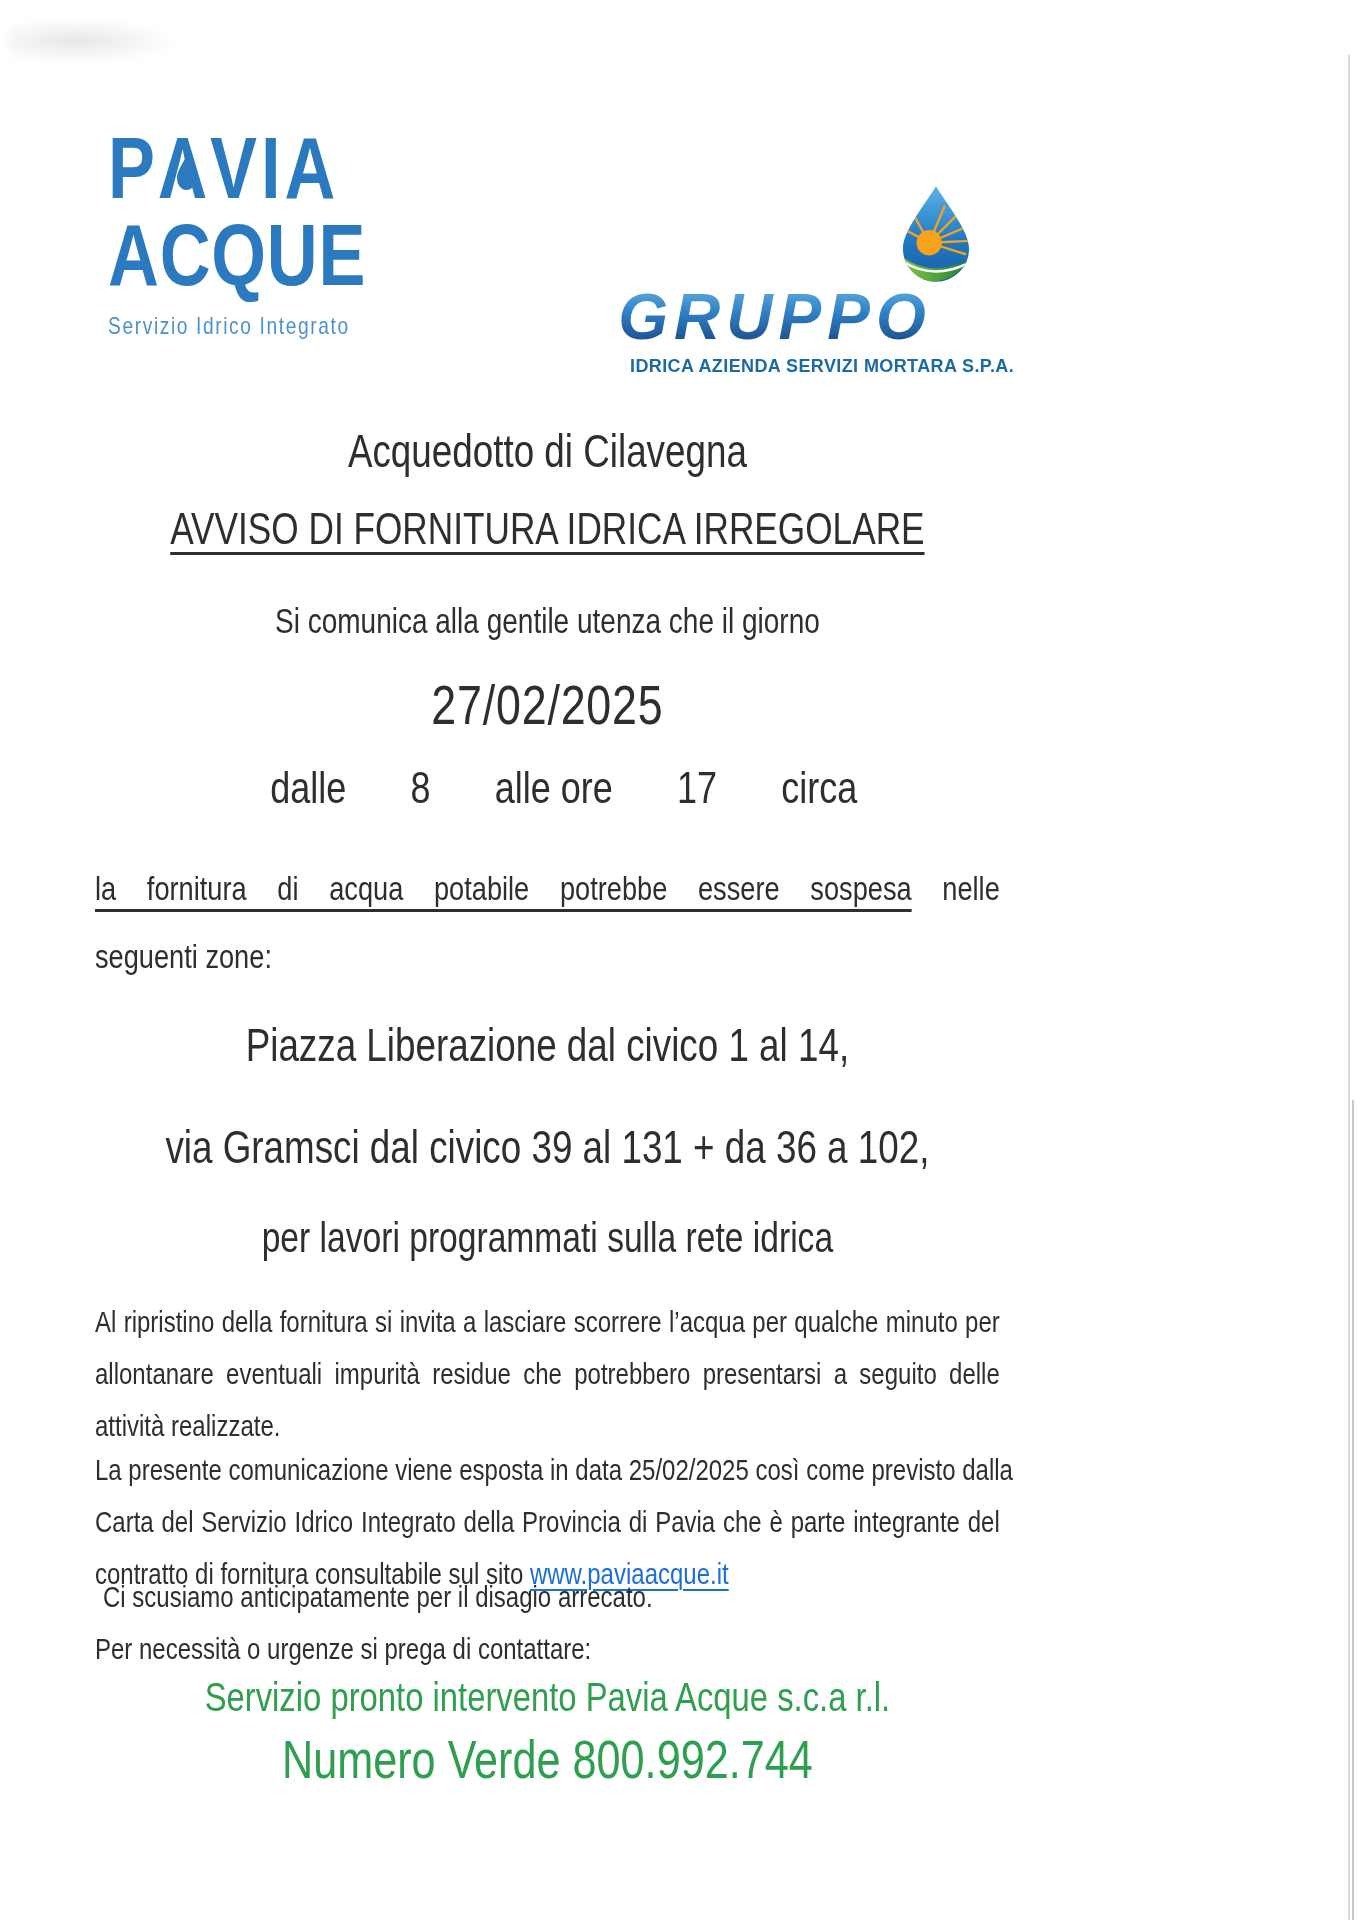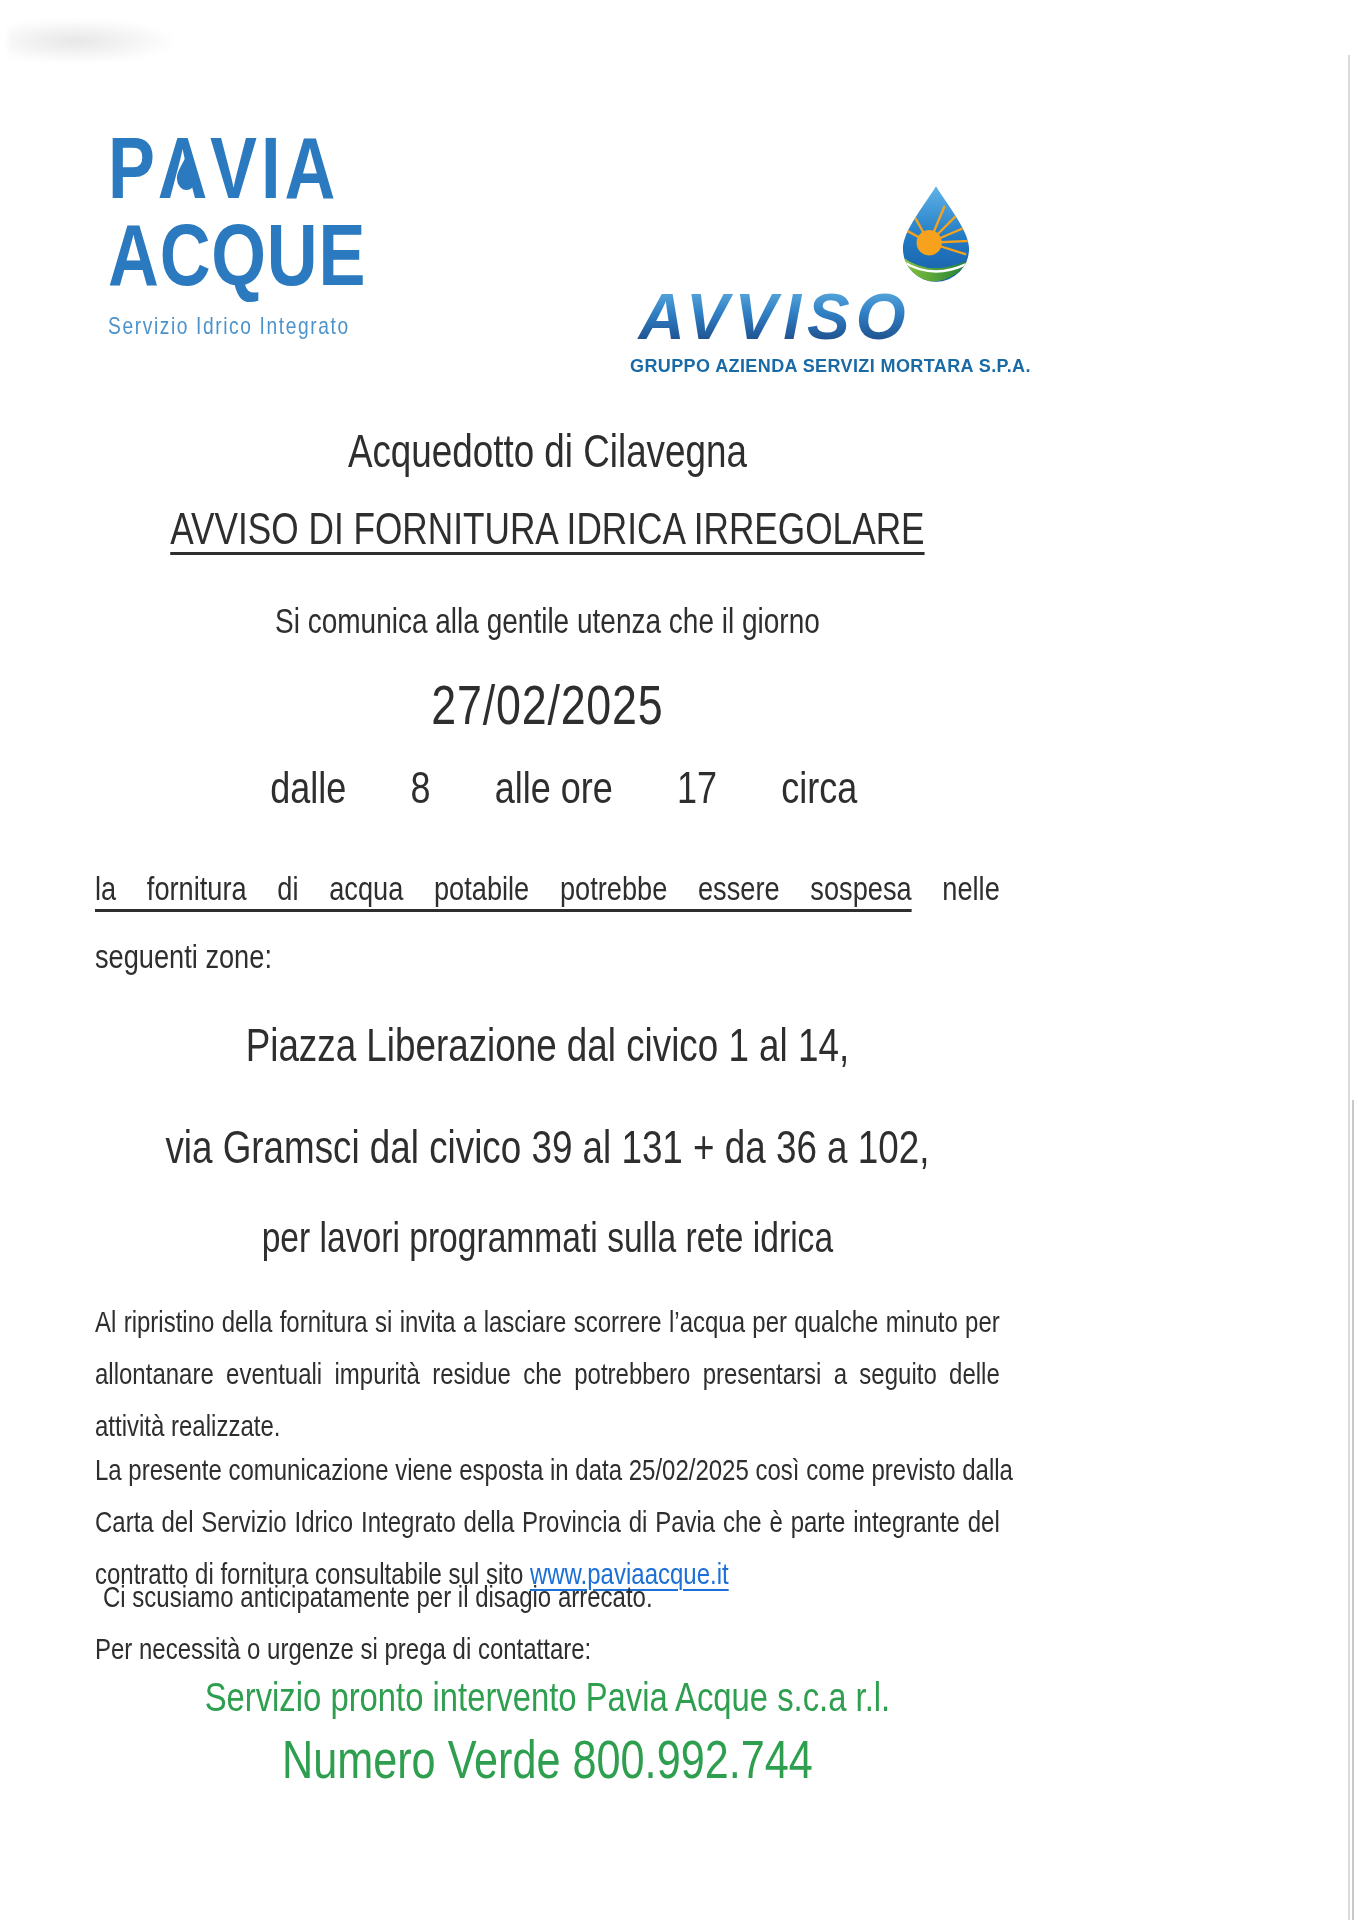--- a/index.html
+++ b/index.html
@@ -133,22 +133,22 @@
           <line x1="30" y1="60" x2="46" y2="22"></line>
           <line x1="30" y1="60" x2="12" y2="28"></line>
           <line x1="30" y1="60" x2="4" y2="46"></line>
           <line x1="30" y1="60" x2="68" y2="72"></line>
         </g>
         <circle cx="30" cy="60" r="13" fill="#f6a21d"></circle>
         <path d="M2 74 Q30 96 70 78 Q56 102 24 100 Q6 92 2 74 Z" fill="url(#leafG)"></path>
         <path d="M4 80 Q34 98 68 82" stroke="#ffffff" stroke-width="2.5" fill="none"></path>
       </g>
     </svg>
-    <div class="asmare-word">AVVISO</div>
-    <div class="asmare-sub">GRUPPO AZIENDA SERVIZI MORTARA S.P.A.</div>
+    <div class="asmare-word">GRUPPO</div>
+    <div class="asmare-sub">IDRICA AZIENDA SERVIZI MORTARA S.P.A.</div>
   </div>
 
   <div class="column">
 
     <div class="blk ctr loc-title">Acquedotto di Cilavegna</div>
 
     <div class="blk ctr main-title">AVVISO DI FORNITURA IDRICA IRREGOLARE</div>
 
     <div class="blk ctr intro">Si comunica alla gentile utenza che il giorno</div>
 

